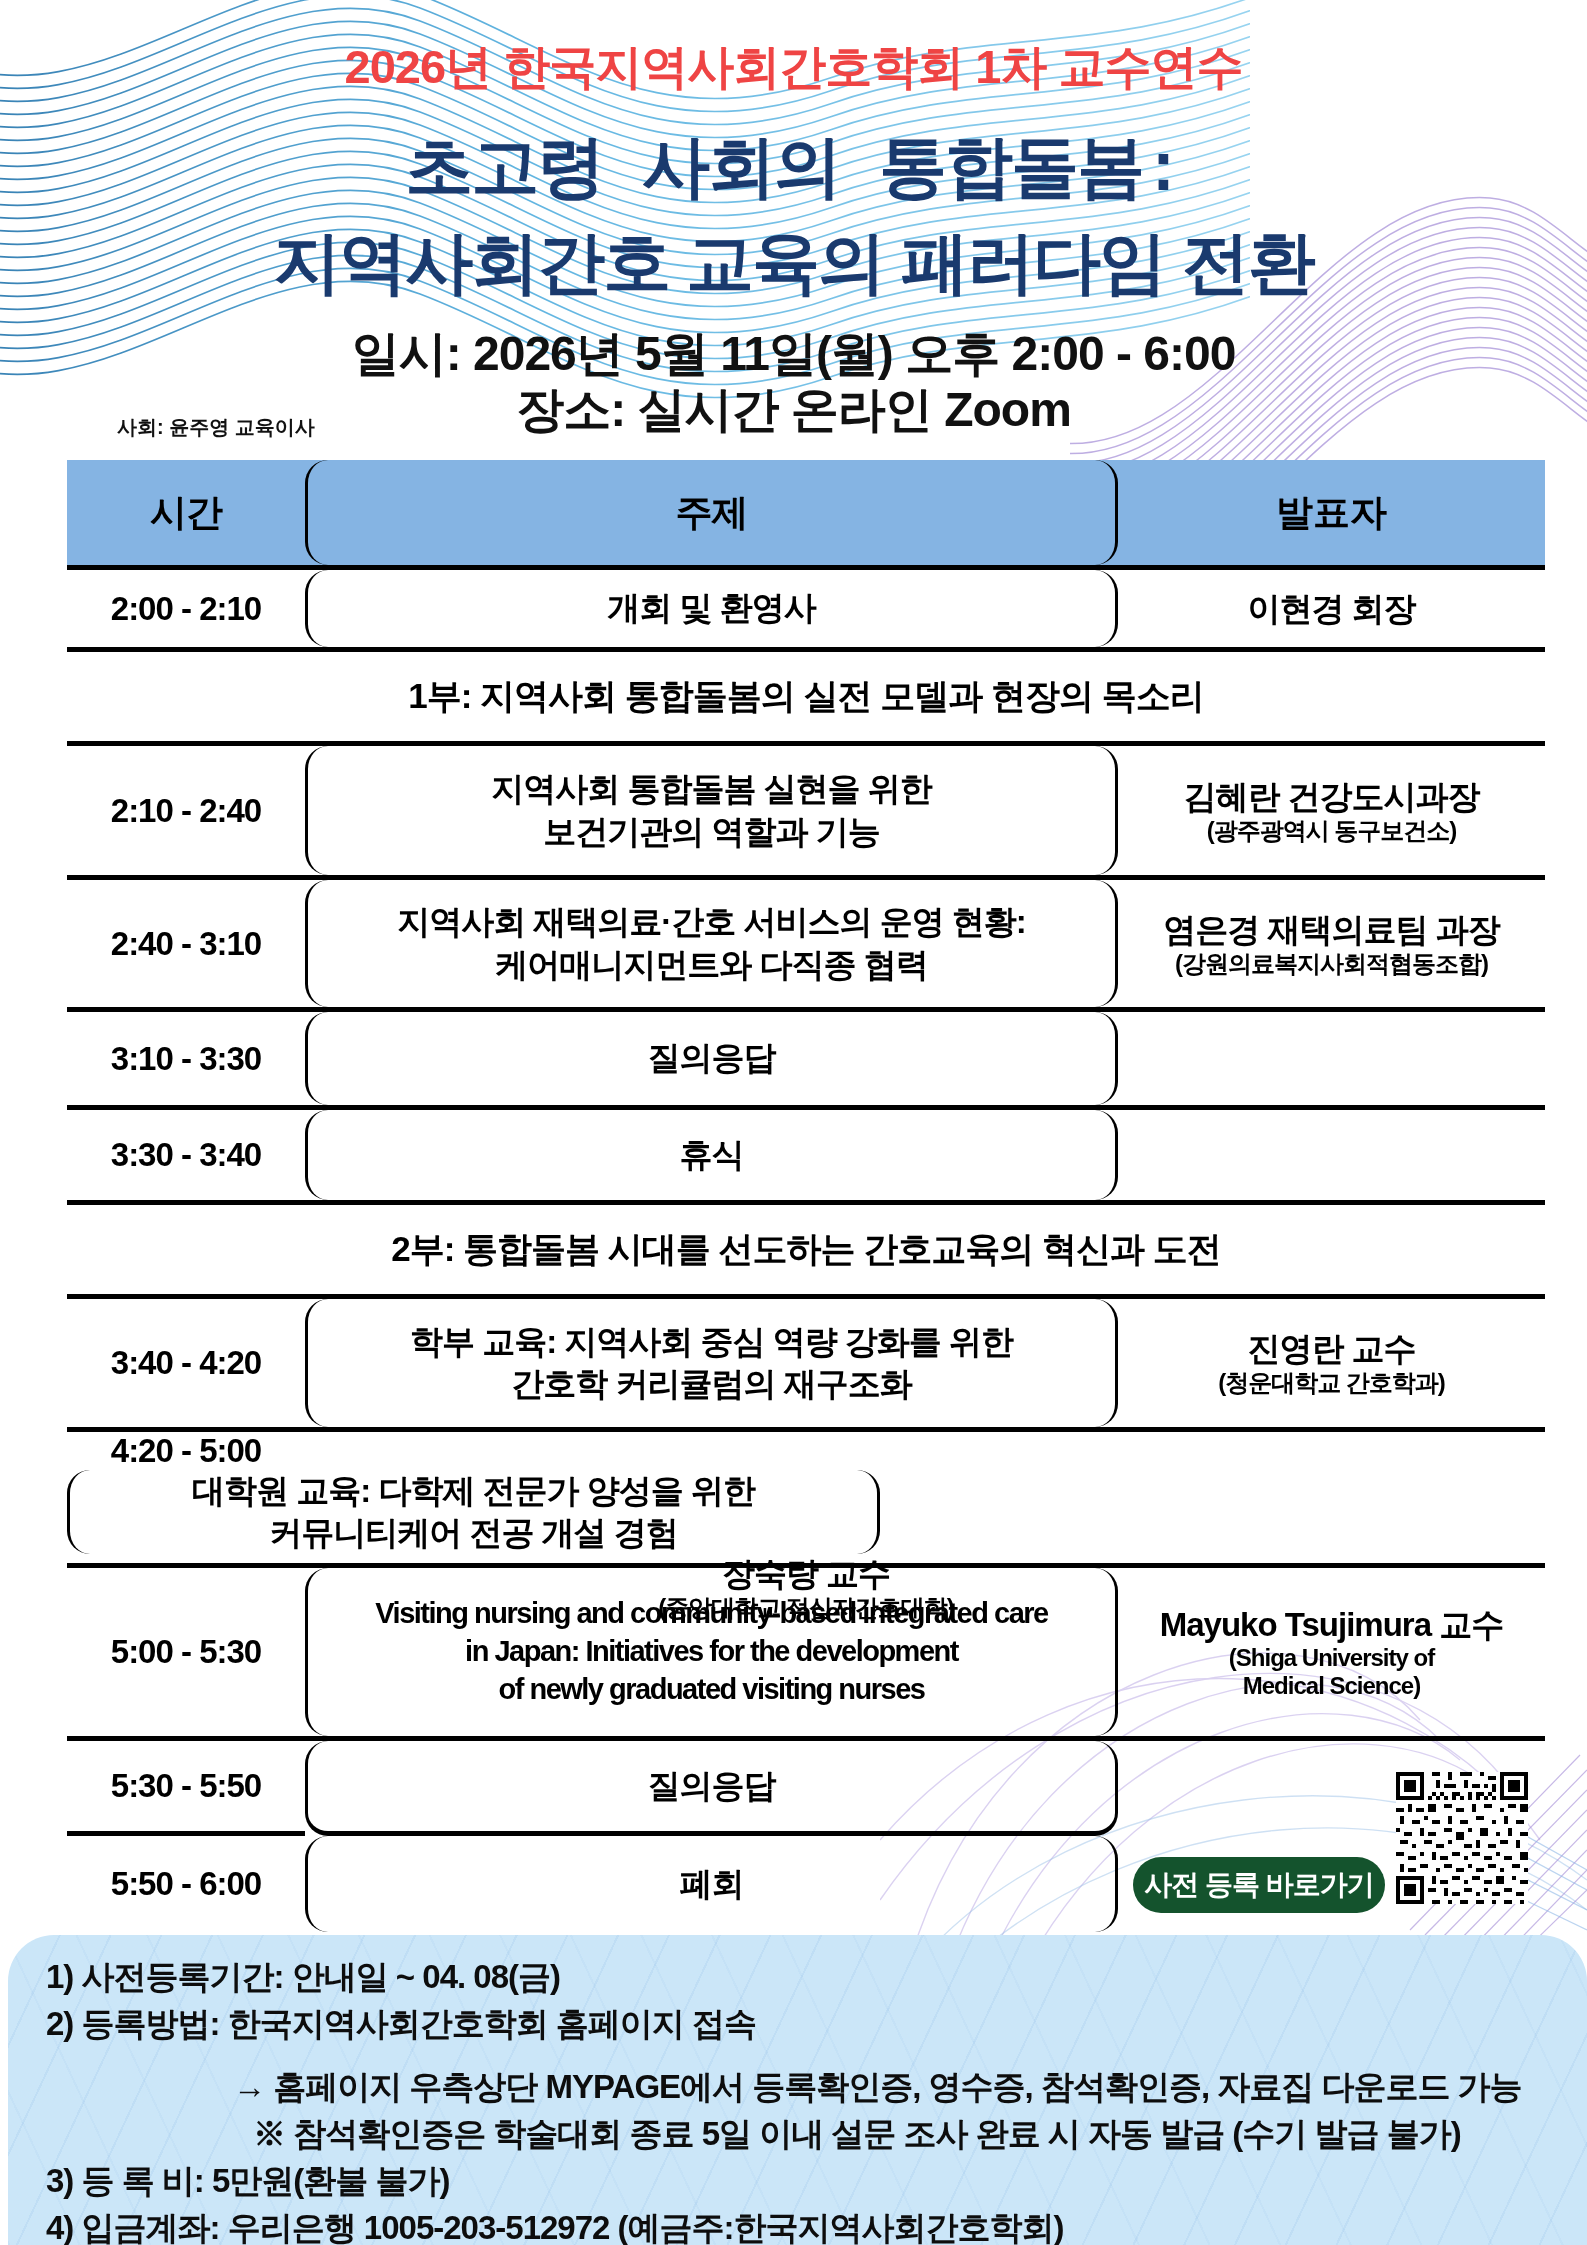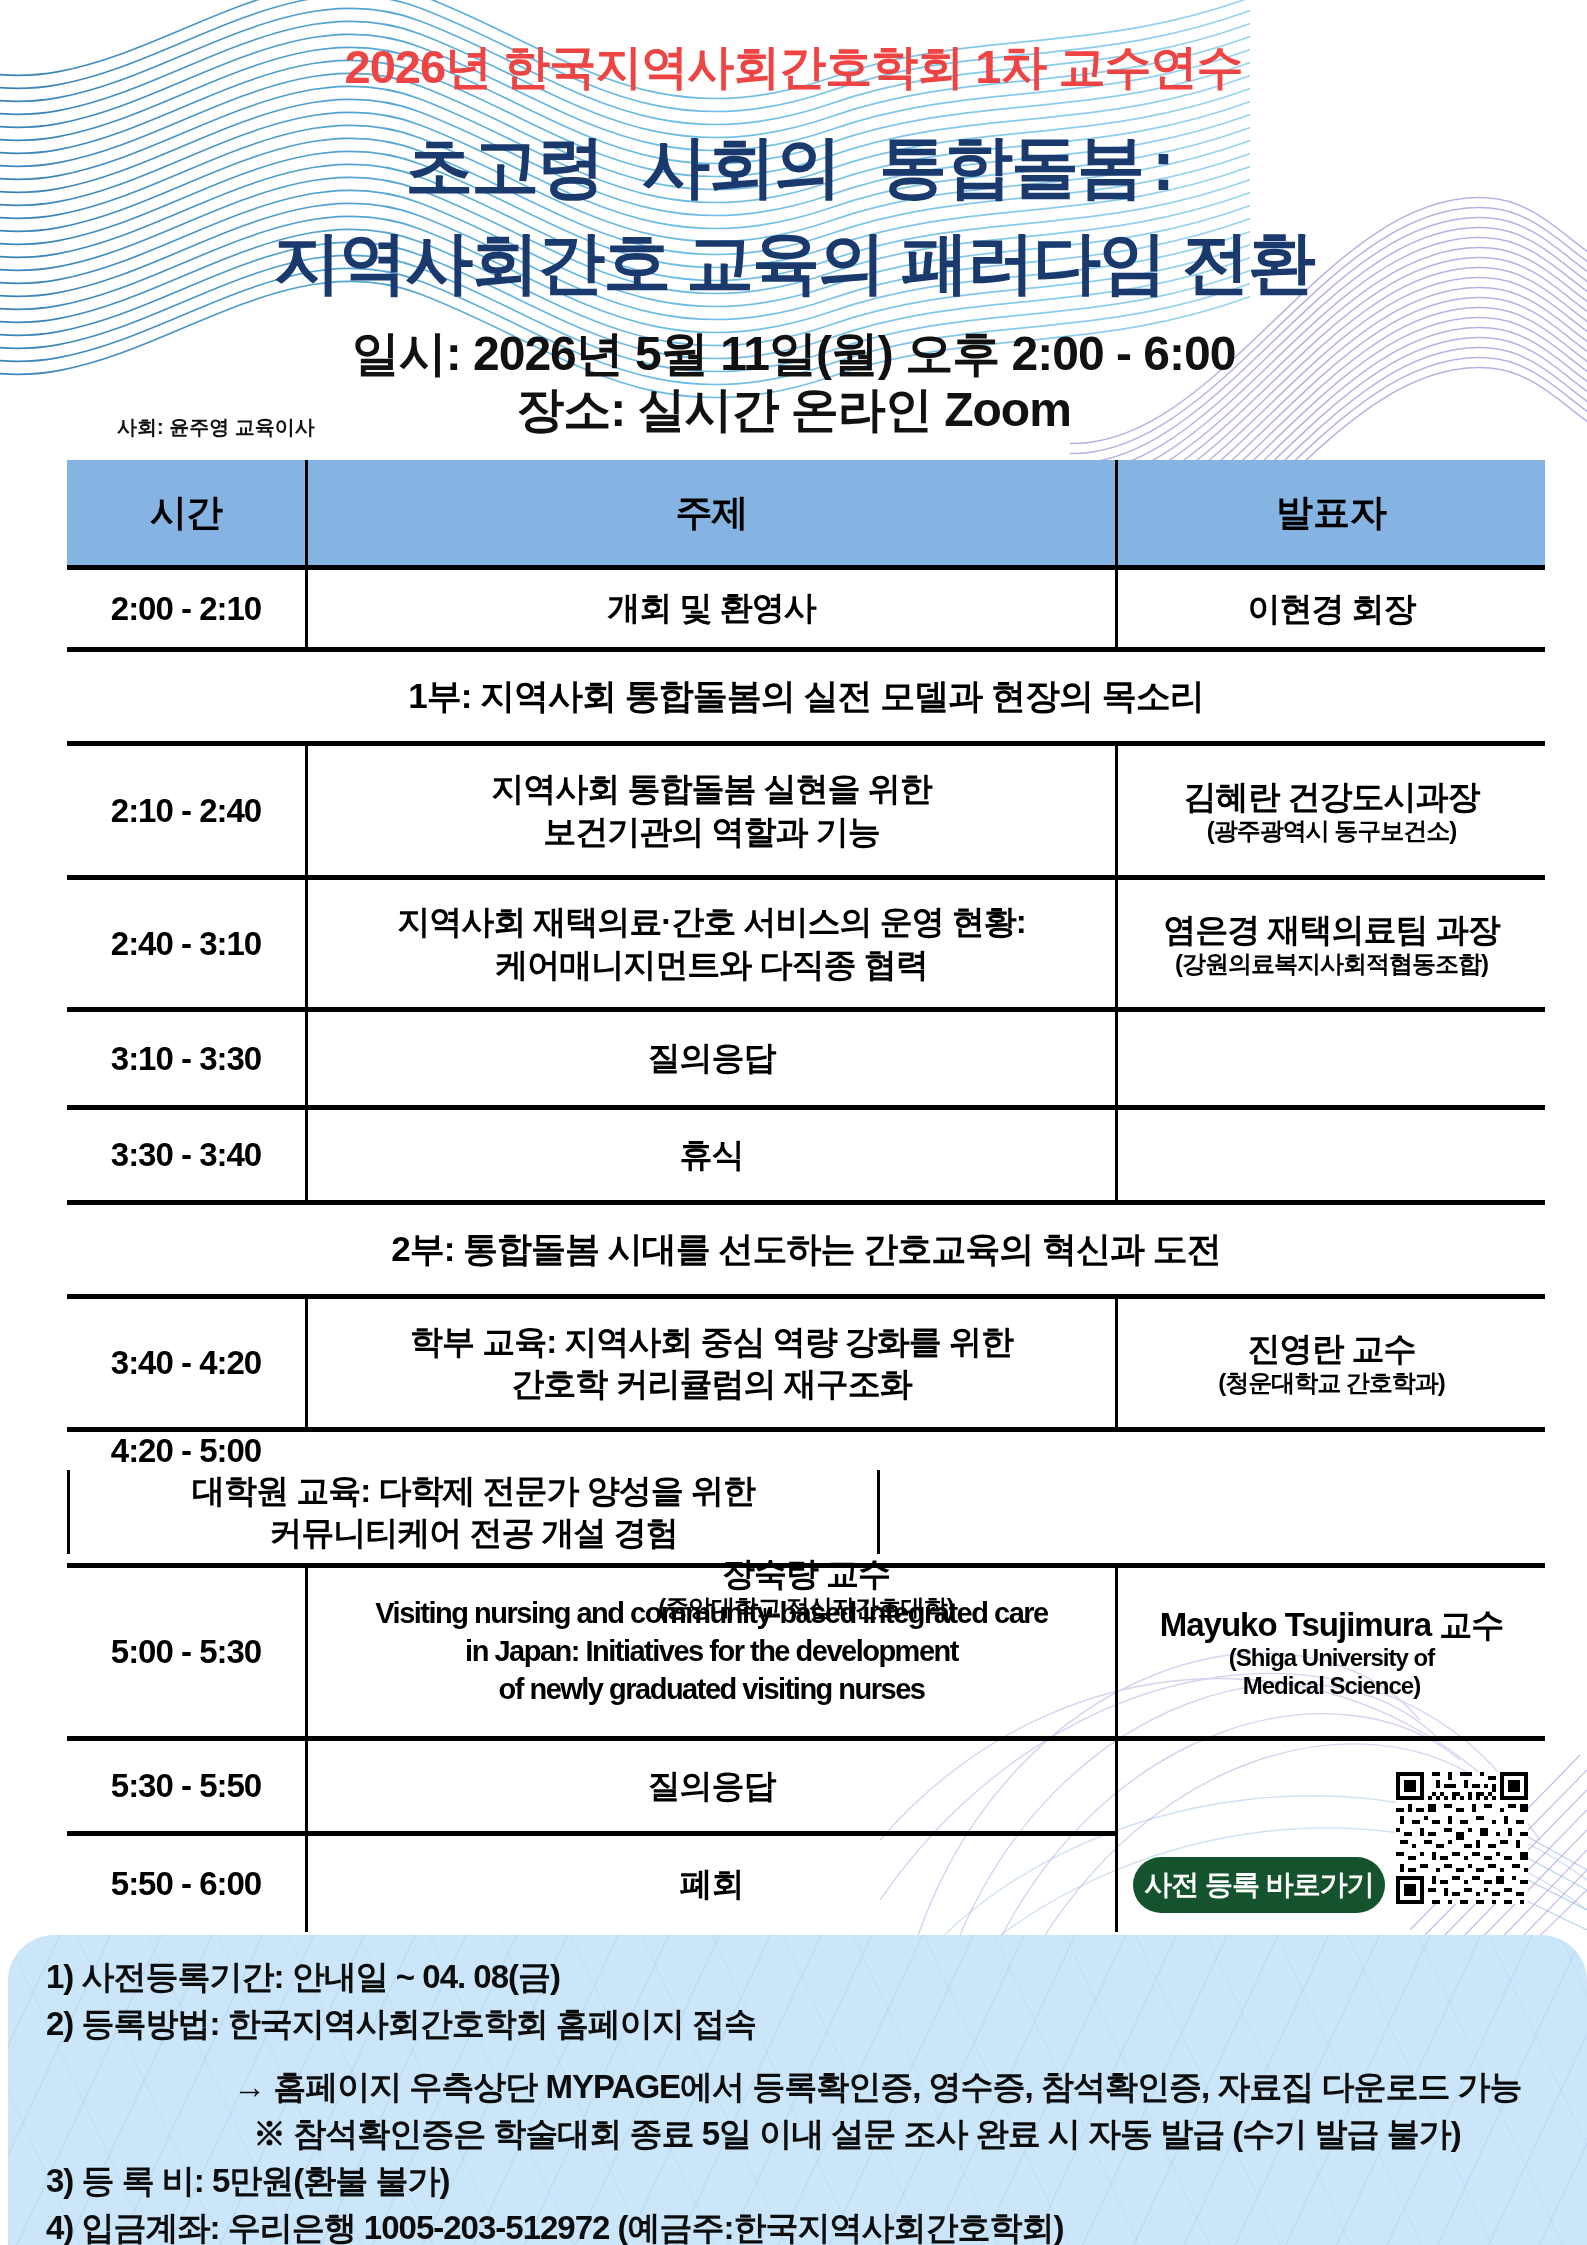--- a/index.html
+++ b/index.html
@@ -28,21 +28,21 @@
     color:#111; z-index:3;margin-left:47px; }
 
   
   .sched { position:absolute; left:67px; top:460px; width:1478px; z-index:2; }
   .row { display:flex; border-bottom:5px solid #000; }
   .c { display:flex; flex-direction:column; align-items:center; justify-content:center;
        text-align:center; color:#000; }
   .c.time  { width:238px; font-size:33px; font-weight:700; letter-spacing:-1px; }
   .c.topic { width:813px; border-left:3px solid #000; border-right:3px solid #000;
              font-size:33px; font-weight:800; letter-spacing:-1px; line-height:1.28;
-             white-space:pre-line; }
+             white-space:pre-line;border-radius:23px; }
   .c.pres  { flex:1; }
   .pname { font-size:33px; font-weight:800; letter-spacing:-1px; line-height:1.2; }
   .paff  { font-size:24px; font-weight:700; letter-spacing:-1px; line-height:1.15;
            white-space:pre-line; }
   .row.head { height:110px; background:#85b4e3; }
   .row.head .c { font-size:37px; font-weight:800; }
   .row.band { height:94px; align-items:center; justify-content:center;
               font-size:35px; font-weight:800; letter-spacing:-1px; }
   .r1 { height:82px; } .r2 { height:134px; } .r3 { height:132px; }
   .r4 { height:98px; } .r5 { height:95px; }

